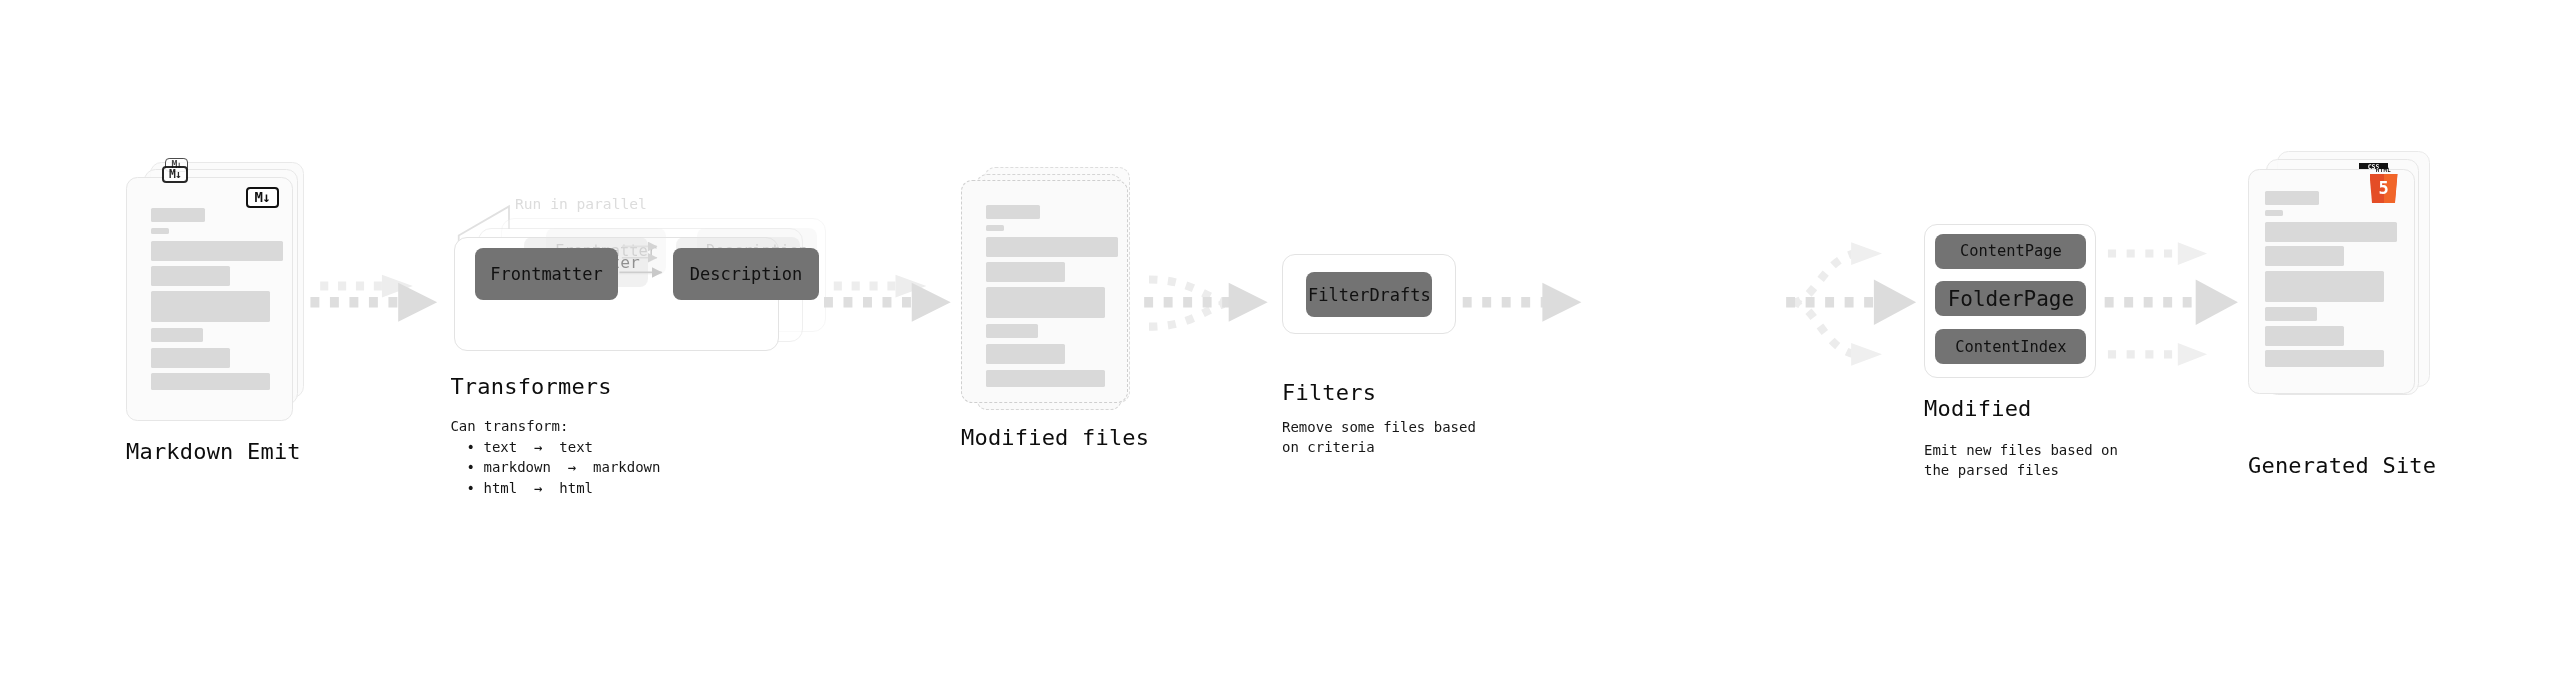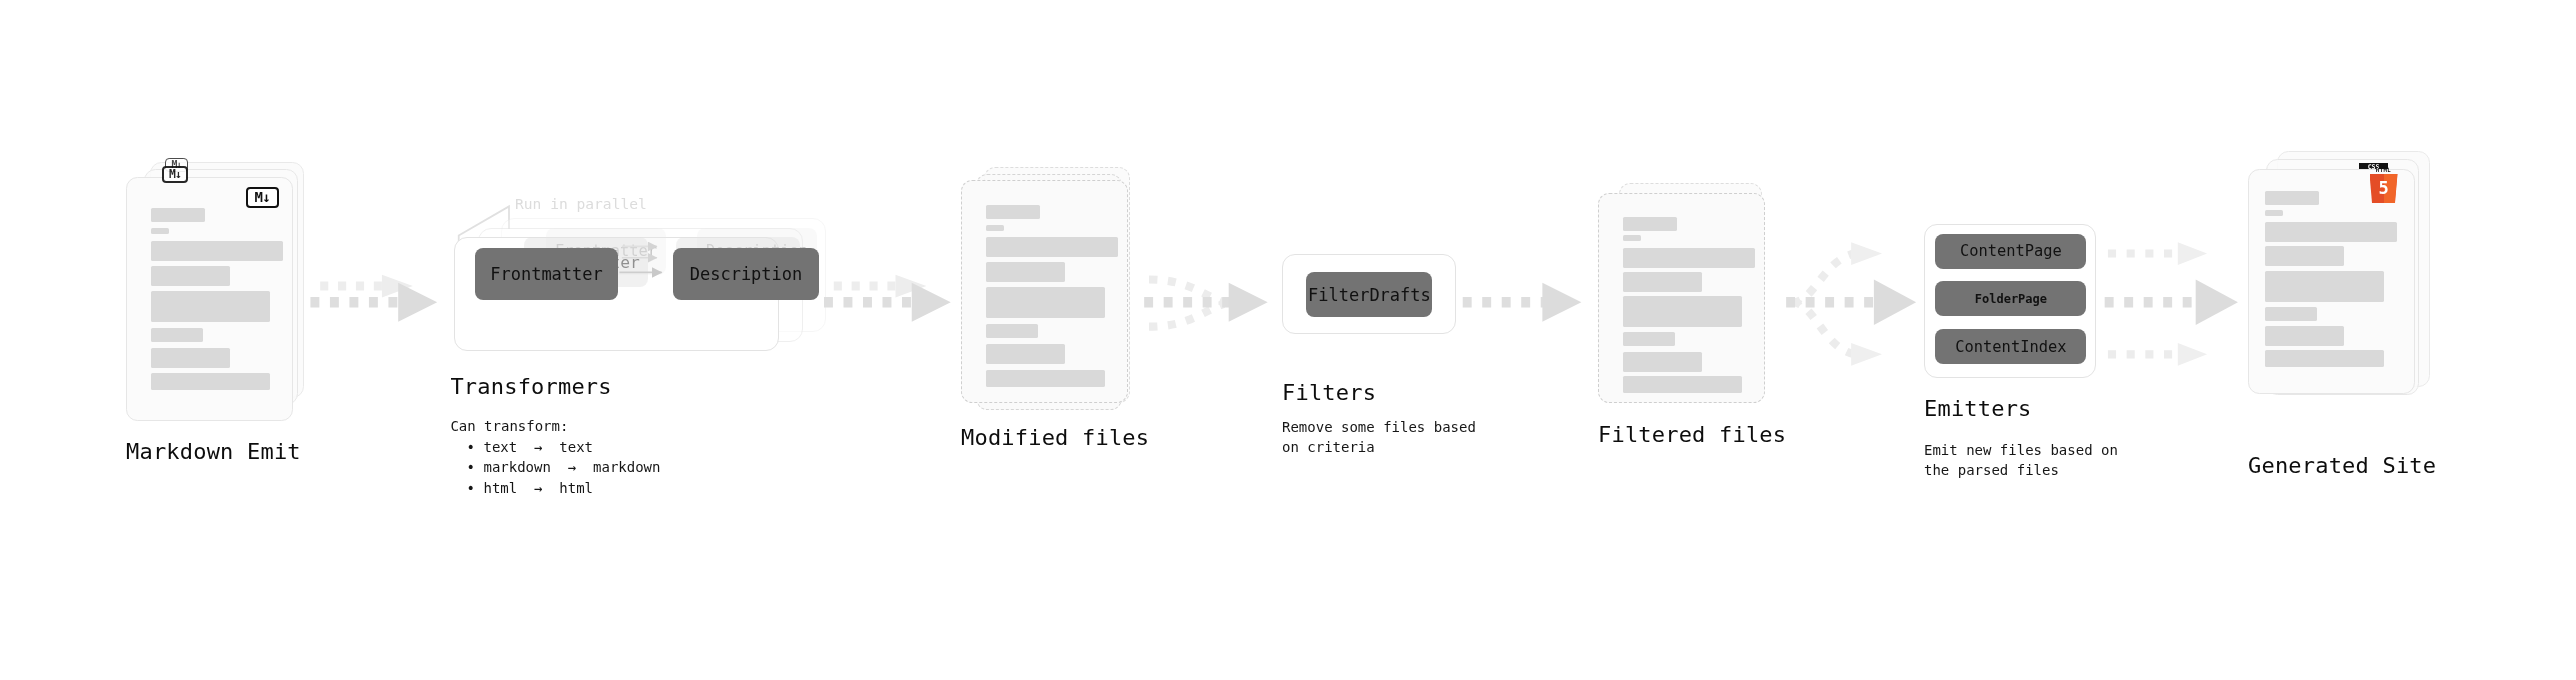--- a/index.html
+++ b/index.html
@@ -223,45 +223,27 @@
   </div>
 
   <div class="node" style="left:1282px; top:254px;">
     <div class="panel" style="left:0px; top:0px; width:174px; height:80px;"></div>
     <div class="chip" style="left:24.4px; top:18px; width:126px; height:45px;">FilterDrafts</div>
     <div class="cap-title" style="left:0px; top:126px;">Filters</div>
     <div class="cap-sub" style="left:0px; top:163px;">Remove some files based
 on criteria</div>
   </div>
 
-  <div class="node" style="left:1598px; top:193px;">
-    <div class="doc-stack" style="width:179px;height:228px;">
-      <div class="doc-card dashed" style="left:21px; top:-9.8px; width:143px; height:211px; opacity:.7;"></div>
-      <div class="doc-card dashed" style="left:0px; top:0px; width:167px; height:210px;">
-        <div class="doc-body">
-          <div class="sk" style="left:24.4px; top:23px; width:54px; height:14px;"></div>
-          <div class="sk" style="left:24.4px; top:41px; width:18px; height:5.7px;"></div>
-          <div class="sk" style="left:24.4px; top:54px; width:132px; height:19.5px;"></div>
-          <div class="sk" style="left:24.4px; top:78px; width:79px; height:19.5px;"></div>
-          <div class="sk" style="left:24.4px; top:102px; width:119px; height:31px;"></div>
-          <div class="sk" style="left:24.4px; top:138px; width:52px; height:14px;"></div>
-          <div class="sk" style="left:24.4px; top:158px; width:79px; height:19.5px;"></div>
-          <div class="sk" style="left:24.4px; top:182px; width:119px; height:17px;"></div>
-        </div>
-      </div>
-    </div>
-    <div class="cap-title" style="left:0px; top:229px;">Filtered files</div>
-  </div>
 
   <div class="node" style="left:1924px; top:224px;">
     <div class="panel" style="left:0px; top:0px; width:172px; height:154px;"></div>
     <div class="chip" style="left:11.4px; top:9.8px; width:151px; height:35px; font-size:15.4px;">ContentPage</div>
-    <div class="chip" style="left:11.4px; top:57px; width:151px; height:35px; font-size:12px;font-weight:bold;">FolderPage</div>
+    <div class="chip" style="left:11.4px; top:57px; width:151px; height:35px; font-size:21px;">FolderPage</div>
     <div class="chip" style="left:11.4px; top:105px; width:151px; height:35px; font-size:15.4px;">ContentIndex</div>
-    <div class="cap-title" style="left:0px; top:172px;">Emitters</div>
+    <div class="cap-title" style="left:0px; top:172px;">Modified</div>
     <div class="cap-sub" style="left:0px; top:216px;">Emit new files based on
 the parsed files</div>
   </div>
 
   <div class="node" style="left:2248px; top:169px;">
     <div class="doc-stack" style="width:187px;height:244px;">
       <div class="doc-card back2" style="left:29px; top:-18px; width:153px; height:236px;"></div>
       <div class="doc-card back1" style="left:18px; top:-9.8px; width:153px; height:236px;"></div>
       <div class="badge-css" style="left:111px; top:-5.7px;">CSS</div>
       <div class="badge-js" style="left:111px; top:5.7px;"></div>

